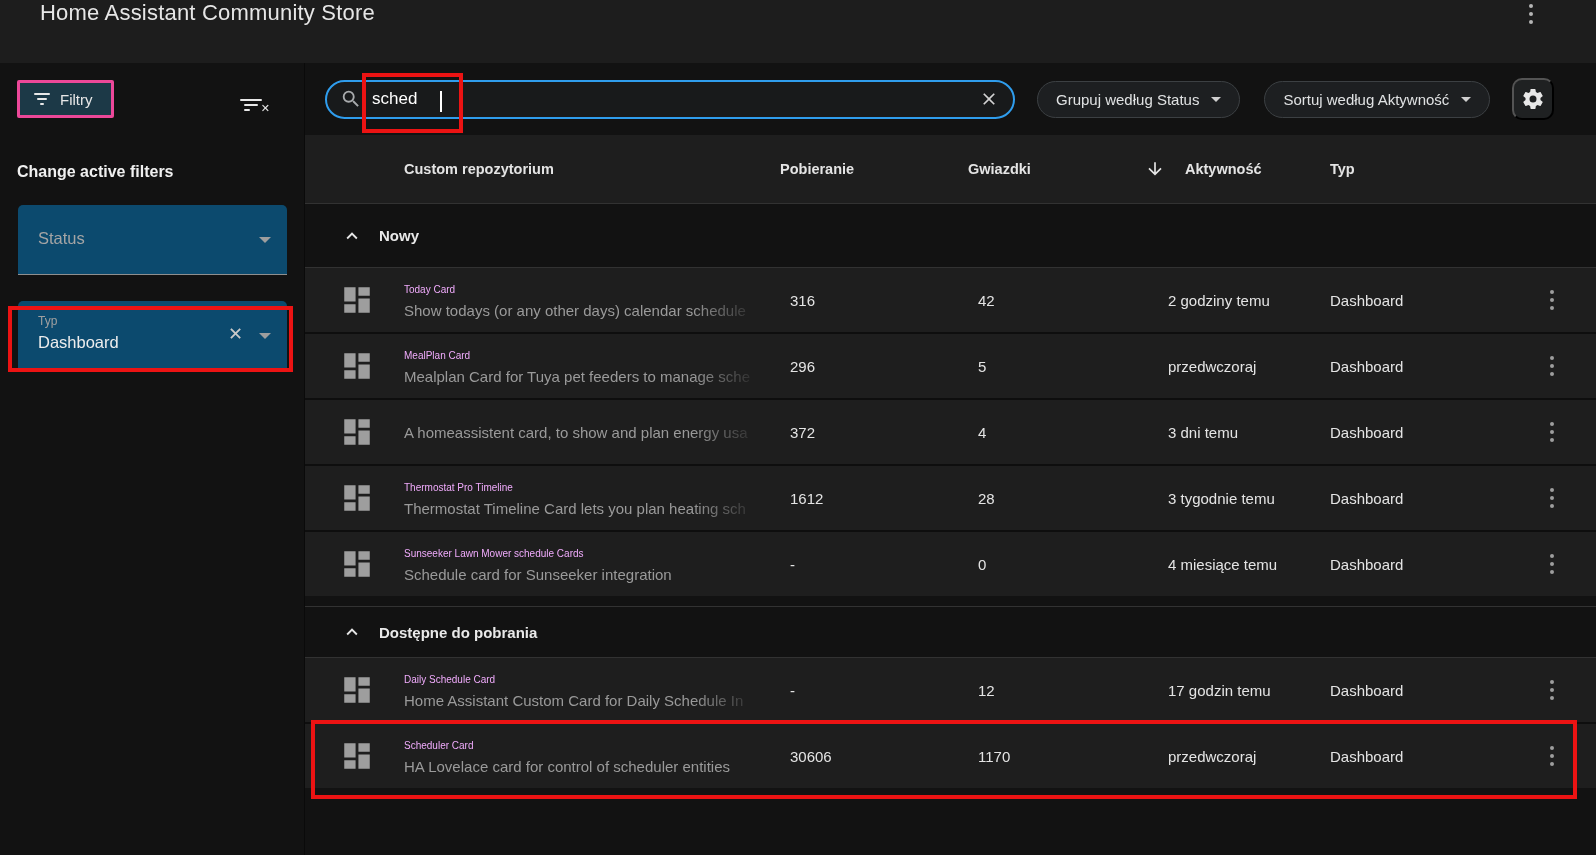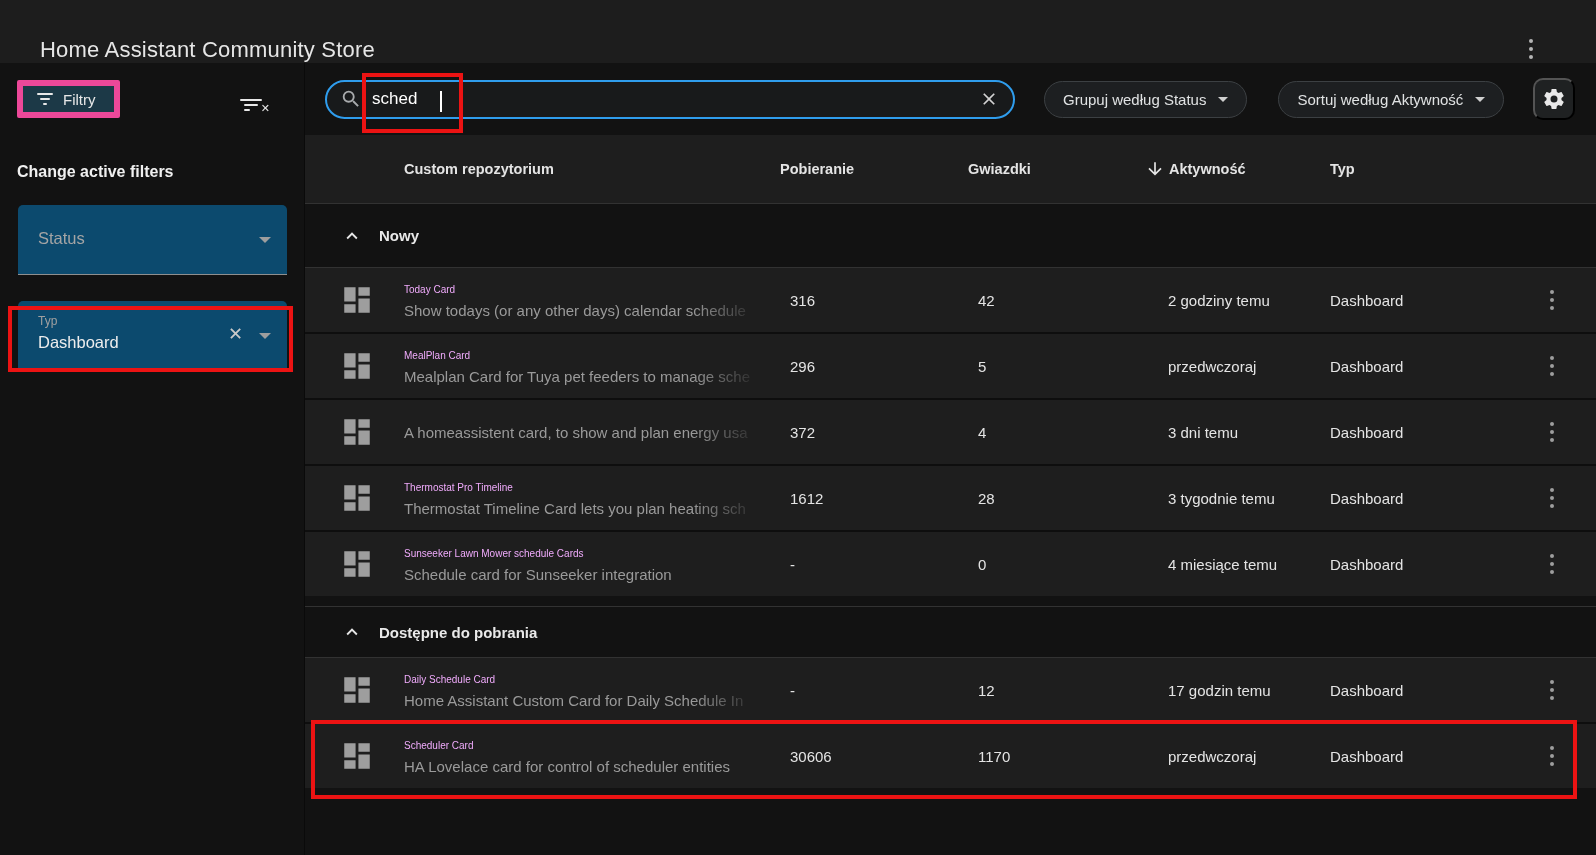--- a/index.html
+++ b/index.html
@@ -2,31 +2,31 @@
 <html><head>
 <meta charset="utf-8">
 <style>
   * { margin:0; padding:0; box-sizing:border-box; }
   html,body { background:#000; }
   body { font-family:"Liberation Sans","DejaVu Sans",sans-serif; }
   .app { position:relative; width:1596px; height:855px; background:#121212; overflow:hidden; }
 
   
   .appbar { position:absolute; left:0; top:0; width:1596px; height:63px; background:#1d1d1d;
-            display:flex; align-items:flex-end; padding:0 59px 0 40px; }
+            display:flex; align-items:flex-start; padding:0 59px 0 40px; }
   .appbar-title { color:#e6e6e6; font-size:22px; letter-spacing:.2px; }
   .spacer { flex:1; }
   .kebab { display:inline-flex; flex-direction:column; gap:4px; align-items:center; padding:4px; cursor:pointer; }
   .kebab i { width:4px; height:4px; border-radius:50%; background:#b5b5b5; display:block; }
 
   
   .sidebar { position:absolute; left:0; top:63px; width:305px; height:792px; background:#121212; border-right:1px solid #0a0a0a; }
   .sidebar-toolbar { height:72px; display:flex; align-items:center; padding:0 36px 0 17px; }
   .filters-btn { display:inline-flex; align-items:center; gap:10px; height:38px; padding:0 18px 0 14px;
-                 background:#1c3947; border:6px solid #ec4899; border-radius:2px; color:#e8e8e8;
+                 background:#1c3947; border:3px solid #ec4899; border-radius:2px; color:#e8e8e8;
                  font-size:15px; cursor:pointer; }
   .flt-lines { display:inline-flex; flex-direction:column; align-items:center; gap:3px; }
   .flt-lines b { display:block; height:2px; background:#e8e8e8; border-radius:1px; }
   .flt-lines b:nth-child(1){ width:16px; } .flt-lines b:nth-child(2){ width:10px; } .flt-lines b:nth-child(3){ width:4px; }
   .filter-clear { margin-left:auto; position:relative; width:28px; height:24px; cursor:pointer; }
   .filter-clear .flt-lines b { background:#e8e8e8; }
   .filter-clear .flt-lines b:nth-child(1){ width:22px; } .filter-clear .flt-lines b:nth-child(2){ width:14px; } .filter-clear .flt-lines b:nth-child(3){ width:6px; margin-right:8px; }
   .filter-clear .x { position:absolute; right:-2px; bottom:-4px; color:#e8e8e8; font-size:11px; font-weight:bold; }
   .sidebar-heading { color:#f0f0f0; font-size:16px; font-weight:bold; padding:28px 17px 0 17px; }
   .field { position:relative; margin:0 18px; width:269px; height:70px; background:#0c4a6e;
@@ -38,39 +38,39 @@
   .field .value { position:absolute; left:20px; top:32px; color:#ededed; font-size:16.5px; }
   .caret { width:0; height:0; border-left:6px solid transparent; border-right:6px solid transparent;
            border-top:6px solid #9e9e9e; display:inline-block; }
   .field .caret { position:absolute; right:16px; top:32px; }
   .field .clear-x { position:absolute; right:44px; top:24px; color:#c9c9c9; font-size:18px; line-height:18px; }
 
   
   .main { position:absolute; left:305px; top:63px; width:1291px; height:792px; background:#121212;
           display:flex; flex-direction:column; }
 
-  .toolbar { height:72px; display:flex; align-items:center; padding-left:20px; flex:none;gap:7px; }
+  .toolbar { height:72px; display:flex; align-items:center; padding-left:20px; flex:none; }
   .search-pill { position:relative; width:690px; height:39px; border:2px solid #2f9ded; border-radius:20px;
                  background:#181a1b; display:flex; align-items:center; padding:0 14px 0 13px; }
   .search-pill svg { flex:none; }
   .search-input { flex:1; background:transparent; border:none; outline:none; color:#fff; font-size:17px;
                   font-family:"Liberation Sans","DejaVu Sans",sans-serif; margin-left:10px; }
   .text-caret { position:absolute; left:113px; top:9px; width:1.5px; height:21px; background:#fff; }
   .clear-btn { flex:none; cursor:pointer; margin-left:8px; display:flex; }
   .pill { height:37px; border:1px solid #3c4043; border-radius:19px; background:#1d1f21; color:#e0e2e3;
           font-size:15px; display:inline-flex; align-items:center; gap:12px; padding:0 18px; cursor:pointer; flex:none; }
   .pill .caret { border-top-color:#cfcfcf; border-left-width:5px; border-right-width:5px; border-top-width:5px; }
   .pill.group { margin-left:22px; }
   .pill.sort { margin-left:24px; }
   .gear-btn { margin-left:22px; width:42px; height:42px; border-radius:10px; background:#1f2122;
               display:flex; align-items:center; justify-content:center; cursor:pointer; flex:none; }
 
   .grid { display:grid; grid-template-columns:99px 376px 188px 177px 185px 192px auto; align-items:center; }
   .thead { height:68px; background:#1e1e1e; color:#e4e4e4; font-size:14.5px; font-weight:bold; flex:none; }
-  .th-activity { display:flex; align-items:center; gap:4px; }
+  .th-activity { display:flex; align-items:center; gap:20px; }
 
   .group-band { height:65px; background:#121212; border-top:1px solid #323232; border-bottom:1px solid #323232;
                 display:flex; align-items:center; padding-left:36px; gap:16px; color:#e9e9e9;
                 font-size:15px; font-weight:bold; flex:none; cursor:pointer; }
   .band-spacer { height:10px; background:#121212; flex:none; }
 
   .row { height:64px; background:#1e1e1e; flex:none; cursor:pointer; }
   .row + .row { border-top:2px solid #0e0e0e; height:66px; }
   .cell-icon { padding-left:35px; }
   .cell-name { overflow:hidden; padding-right:16px; }

